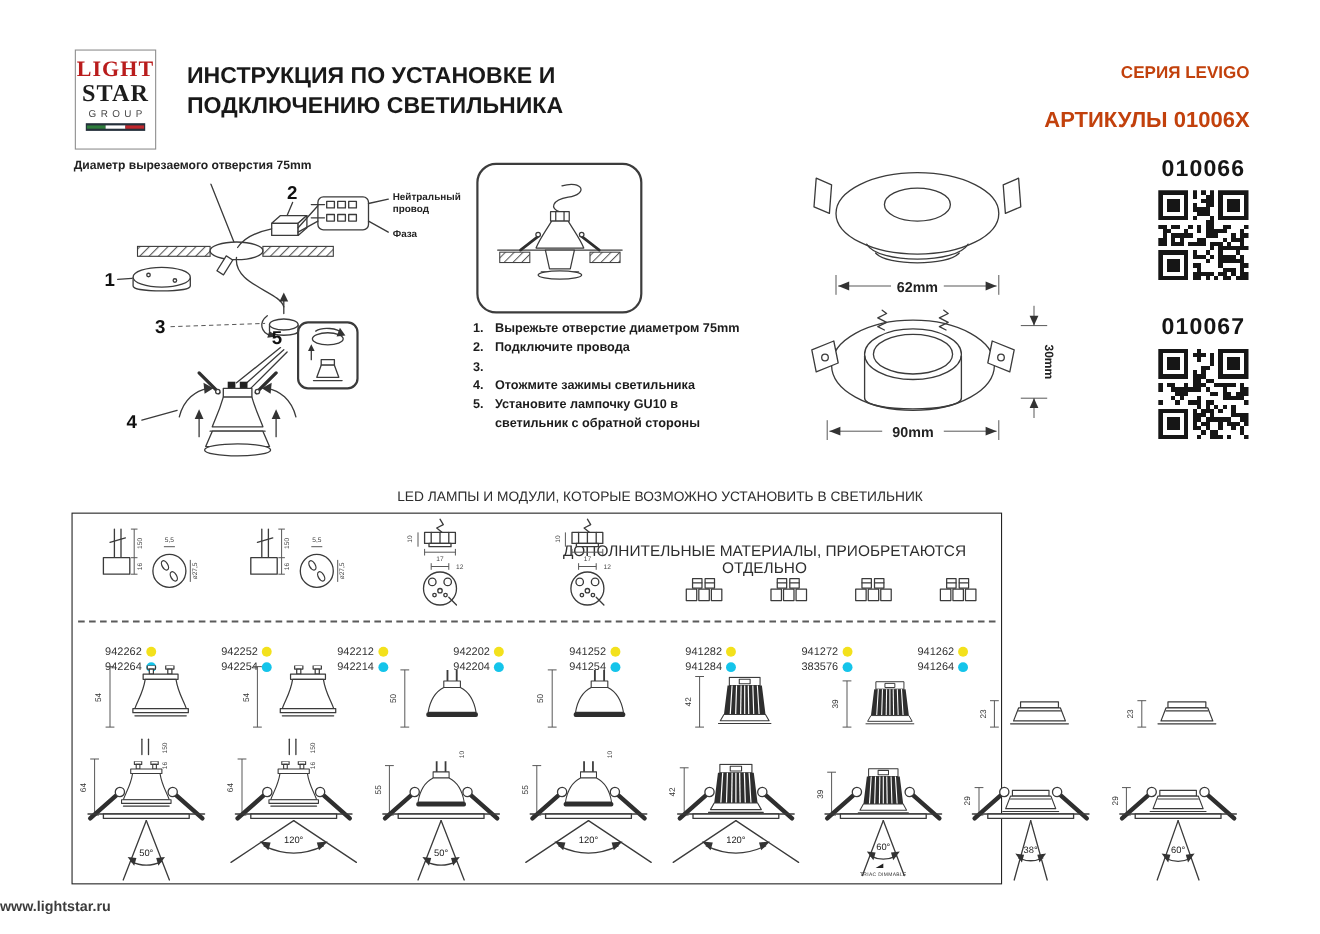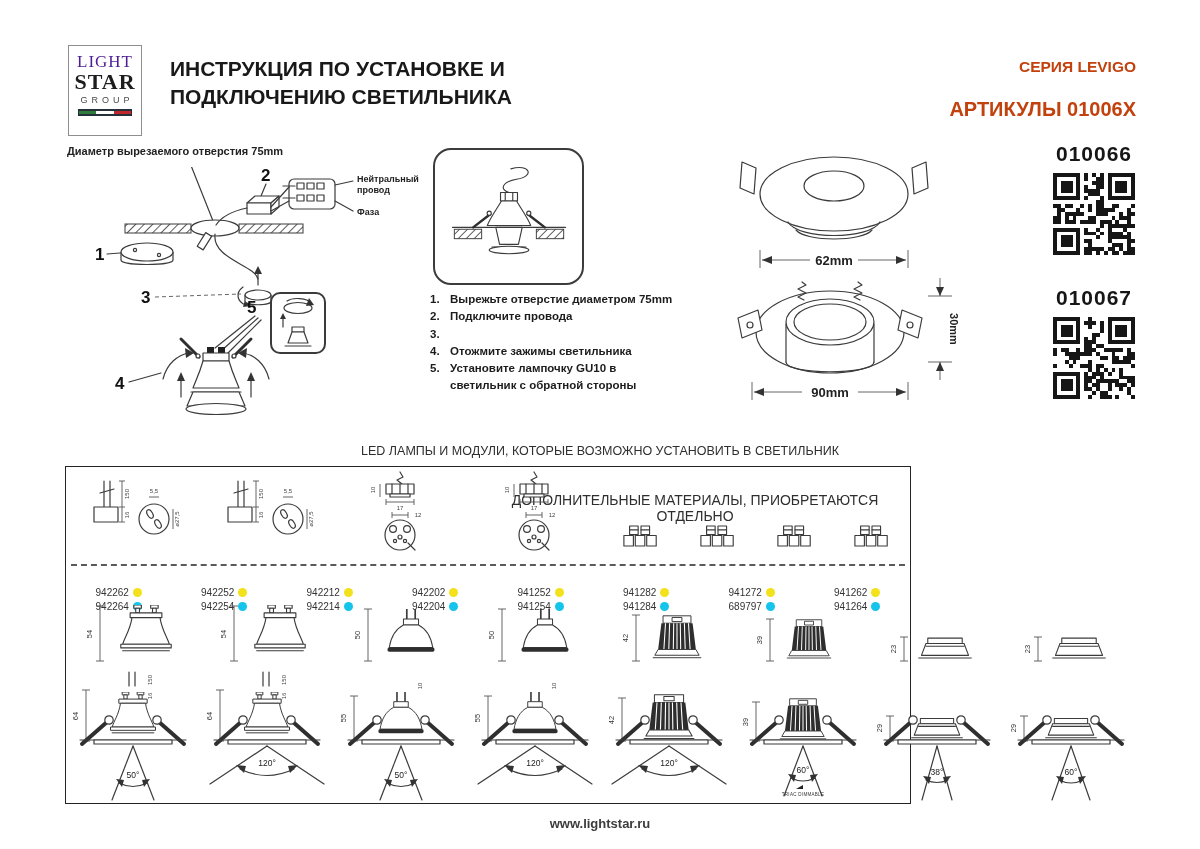--- a/index.html
+++ b/index.html
@@ -12,21 +12,21 @@
   .dim{stroke:#555;stroke-width:0.9;fill:none;}
   .clip{stroke:#2f2f2f;stroke-width:4;stroke-linecap:round;}
   .dimt{fill:#333;font-size:7.5px;}
   .dimt2{fill:#444;font-size:6px;}
   .beamt{fill:#222;font-size:8.5px;}
   .numt{fill:#111;font-size:17px;font-weight:bold;}
   text{font-family:"Liberation Sans",sans-serif;}
 
   
   .logo{left:68px;top:45px;width:72px;height:82px;border:1px solid #8e8e8e;text-align:center;padding-top:7px;box-sizing:content-box;}
-  .logo-light{font-family:"Liberation Serif",serif;font-weight:normal;font-size:17px;letter-spacing:1px;color:#4c1d95;line-height:1;}
+  .logo-light{font-family:"Liberation Serif",serif;font-weight:bold;font-size:20px;letter-spacing:1px;color:#b91c1c;line-height:1;}
   .logo-star{font-family:"Liberation Serif",serif;font-weight:bold;font-size:22px;letter-spacing:1px;color:#1d1d1d;line-height:1;margin-top:1px;}
   .logo-group{font-size:9px;letter-spacing:4px;color:#4a4a4a;margin-top:2px;padding-left:4px;}
   .logo-flag{width:54px;height:7px;background:#25303b;margin:4px auto 0;display:flex;align-items:center;justify-content:center;gap:0;padding:1px;box-sizing:border-box;}
   .logo-flag span{height:3px;flex:1;}
   .page-title{left:170px;top:55px;font-size:21px;font-weight:bold;color:#191919;line-height:1.35;}
   .series{right:64px;top:58px;text-align:right;color:#c2410c;}
   .series-name{font-size:15.5px;font-weight:bold;}
   .series-articles{font-size:20px;font-weight:bold;margin-top:22px;}
 
   
@@ -56,21 +56,21 @@
   .rowB{top:116px;height:32px;}
   .rowC{top:132px;height:70px;}
   .rowD{top:202px;height:133px;}
   .dash-divider{position:absolute;top:97px;left:5px;right:5px;border-top:2px dashed #5a5a5a;}
   .extra-title{position:absolute;left:50%;right:8px;top:25px;text-align:center;font-size:14px;color:#2e2e2e;}
   .cell{display:flex;align-items:center;justify-content:center;flex-direction:column;}
   .boxcell{justify-content:flex-end;padding-bottom:16px;box-sizing:border-box;}
   .code-line{display:flex;align-items:center;justify-content:center;gap:4px;font-size:10px;color:#333;height:14px;}
   .dot{width:9px;height:9px;border-radius:50%;display:inline-block;}
 
-  .footer{left:0;right:0;top:816px;text-align:center;font-size:13px;font-weight:bold;color:#3c3c3c;}
+  .footer{left:0;right:0;top:816px;font-size:13px;font-weight:bold;color:#3c3c3c;}
 </style>
 </head>
 <body>
 
 <svg width="0" height="0" style="position:absolute" aria-hidden="true">
   <defs>
     <pattern id="hatch" patternUnits="userSpaceOnUse" width="6" height="6" patternTransform="rotate(45)">
       <line x1="0" y1="0" x2="0" y2="6" stroke="#5a5a5a" stroke-width="2"></line>
     </pattern>
     <symbol id="b-gu10" viewBox="0 0 64 60">
@@ -801,21 +801,21 @@
           <span>941284</span>
           <span class="dot" style="background: rgb(20, 196, 234);"></span>
         </div>
     </div>
     <div class="cell">
       <div class="code-line">
           <span>941272</span>
           <span class="dot" style="background: rgb(243, 225, 28);"></span>
         </div>
       <div class="code-line">
-          <span>689797</span>
+          <span>383576</span>
           <span class="dot" style="background: rgb(20, 196, 234);"></span>
         </div>
     </div>
     <div class="cell">
       <div class="code-line">
           <span>941262</span>
           <span class="dot" style="background: rgb(243, 225, 28);"></span>
         </div>
       <div class="code-line">
           <span>941264</span>

